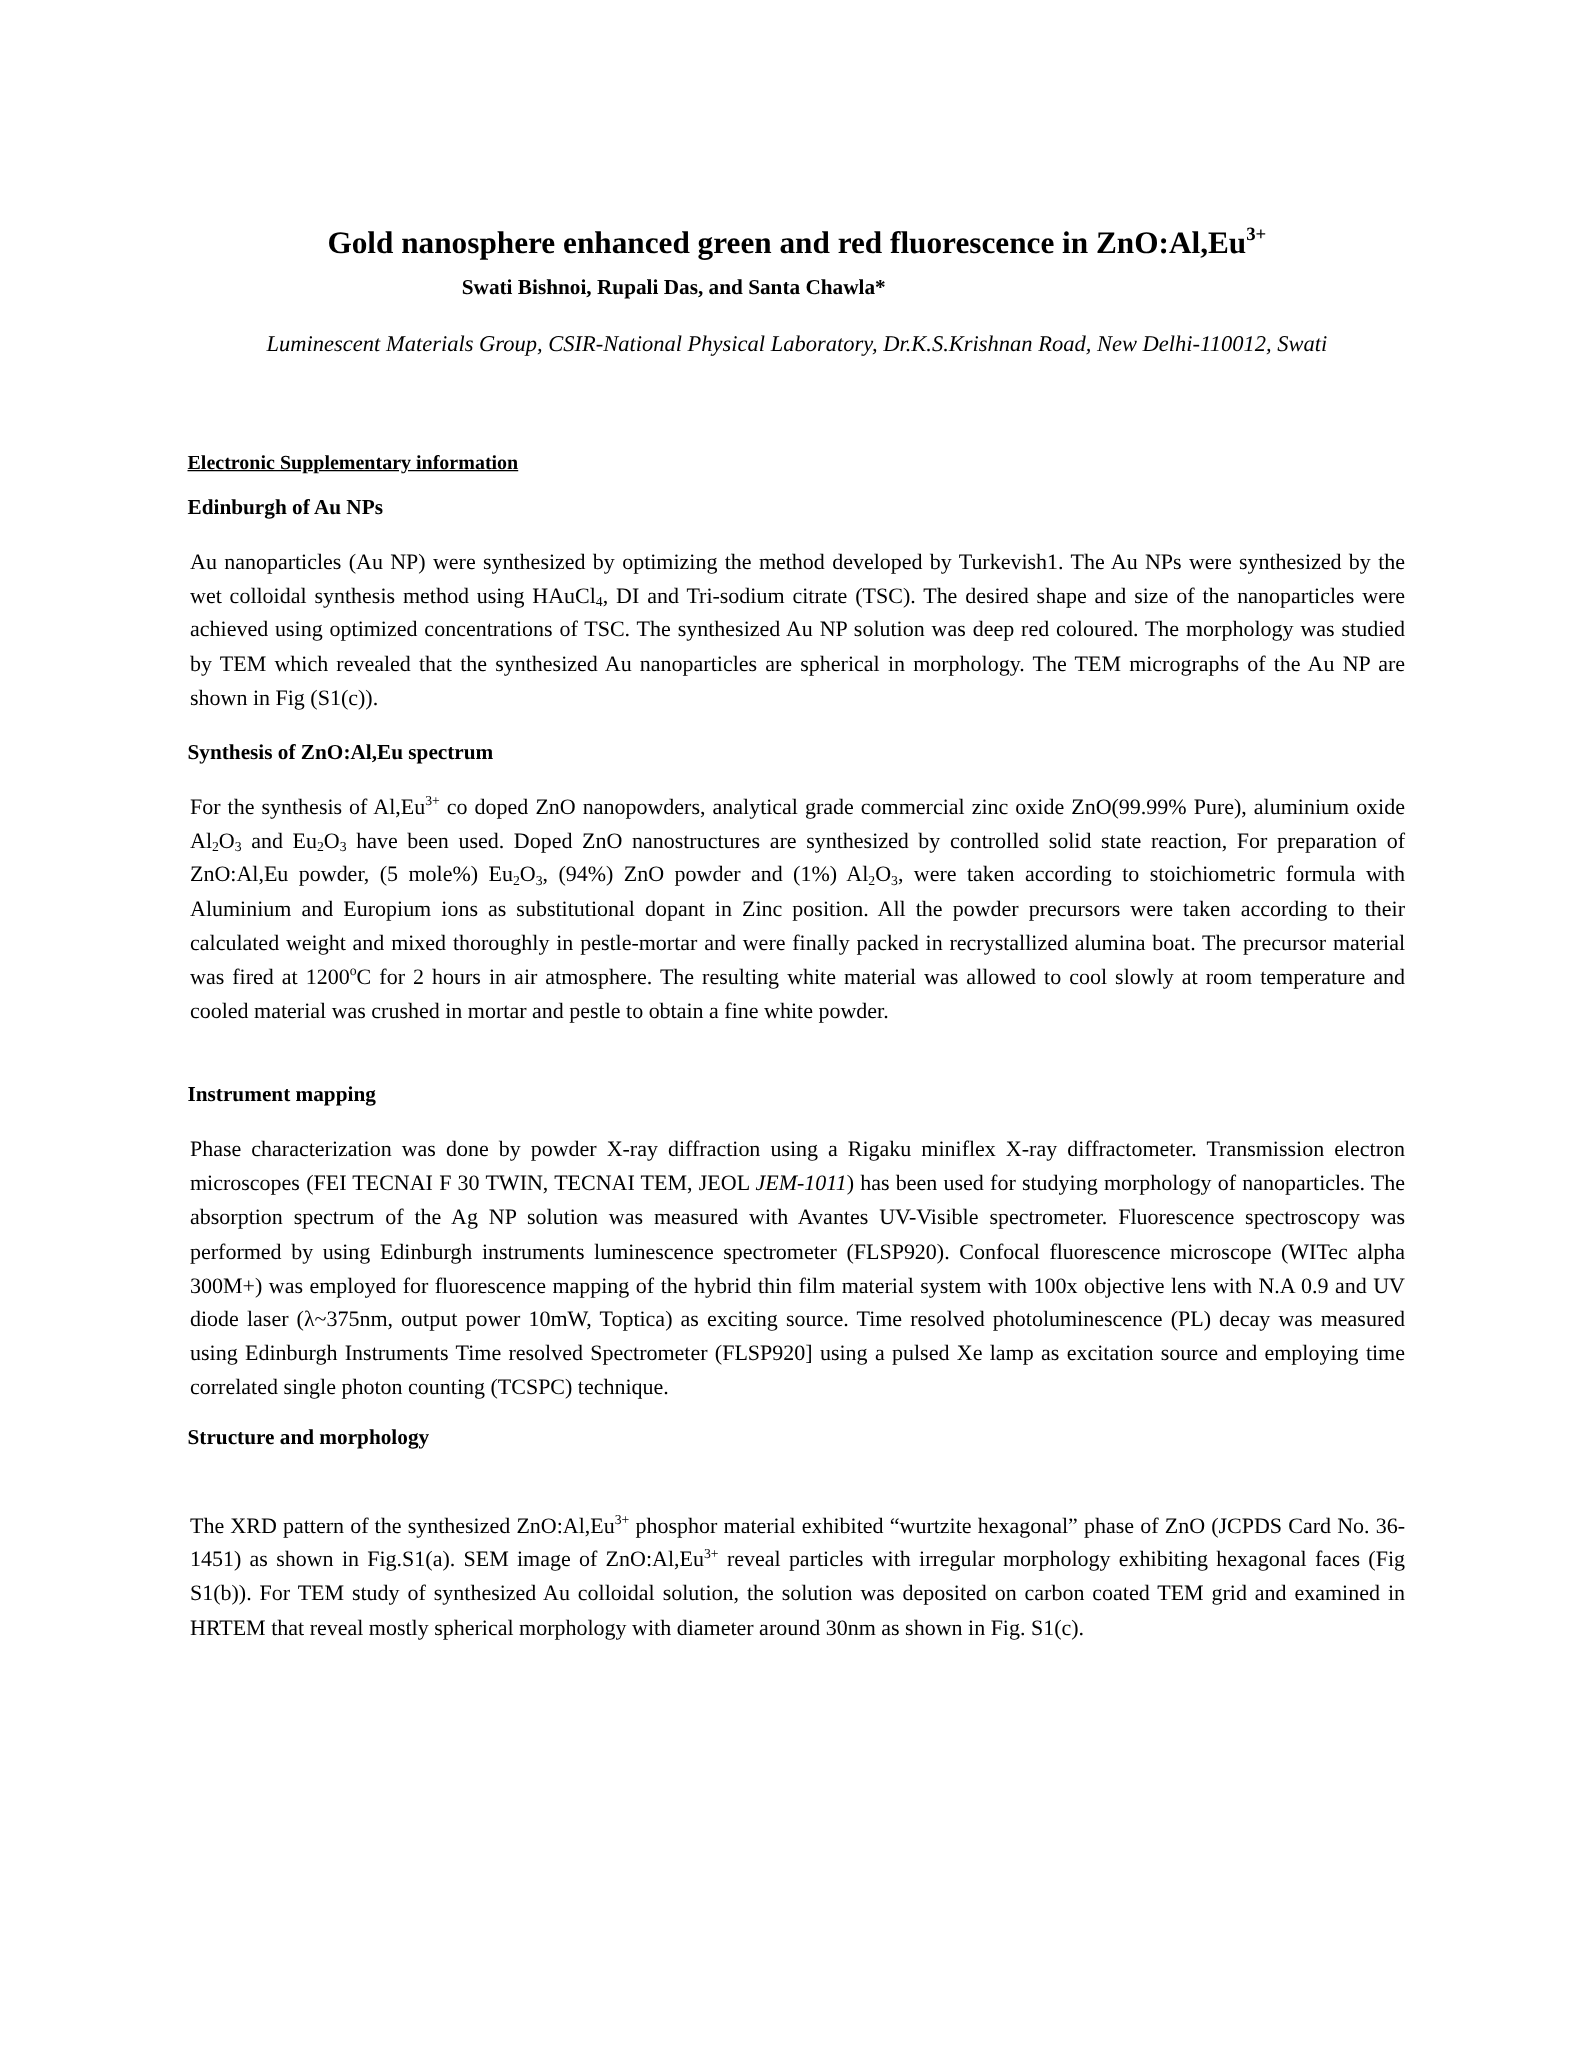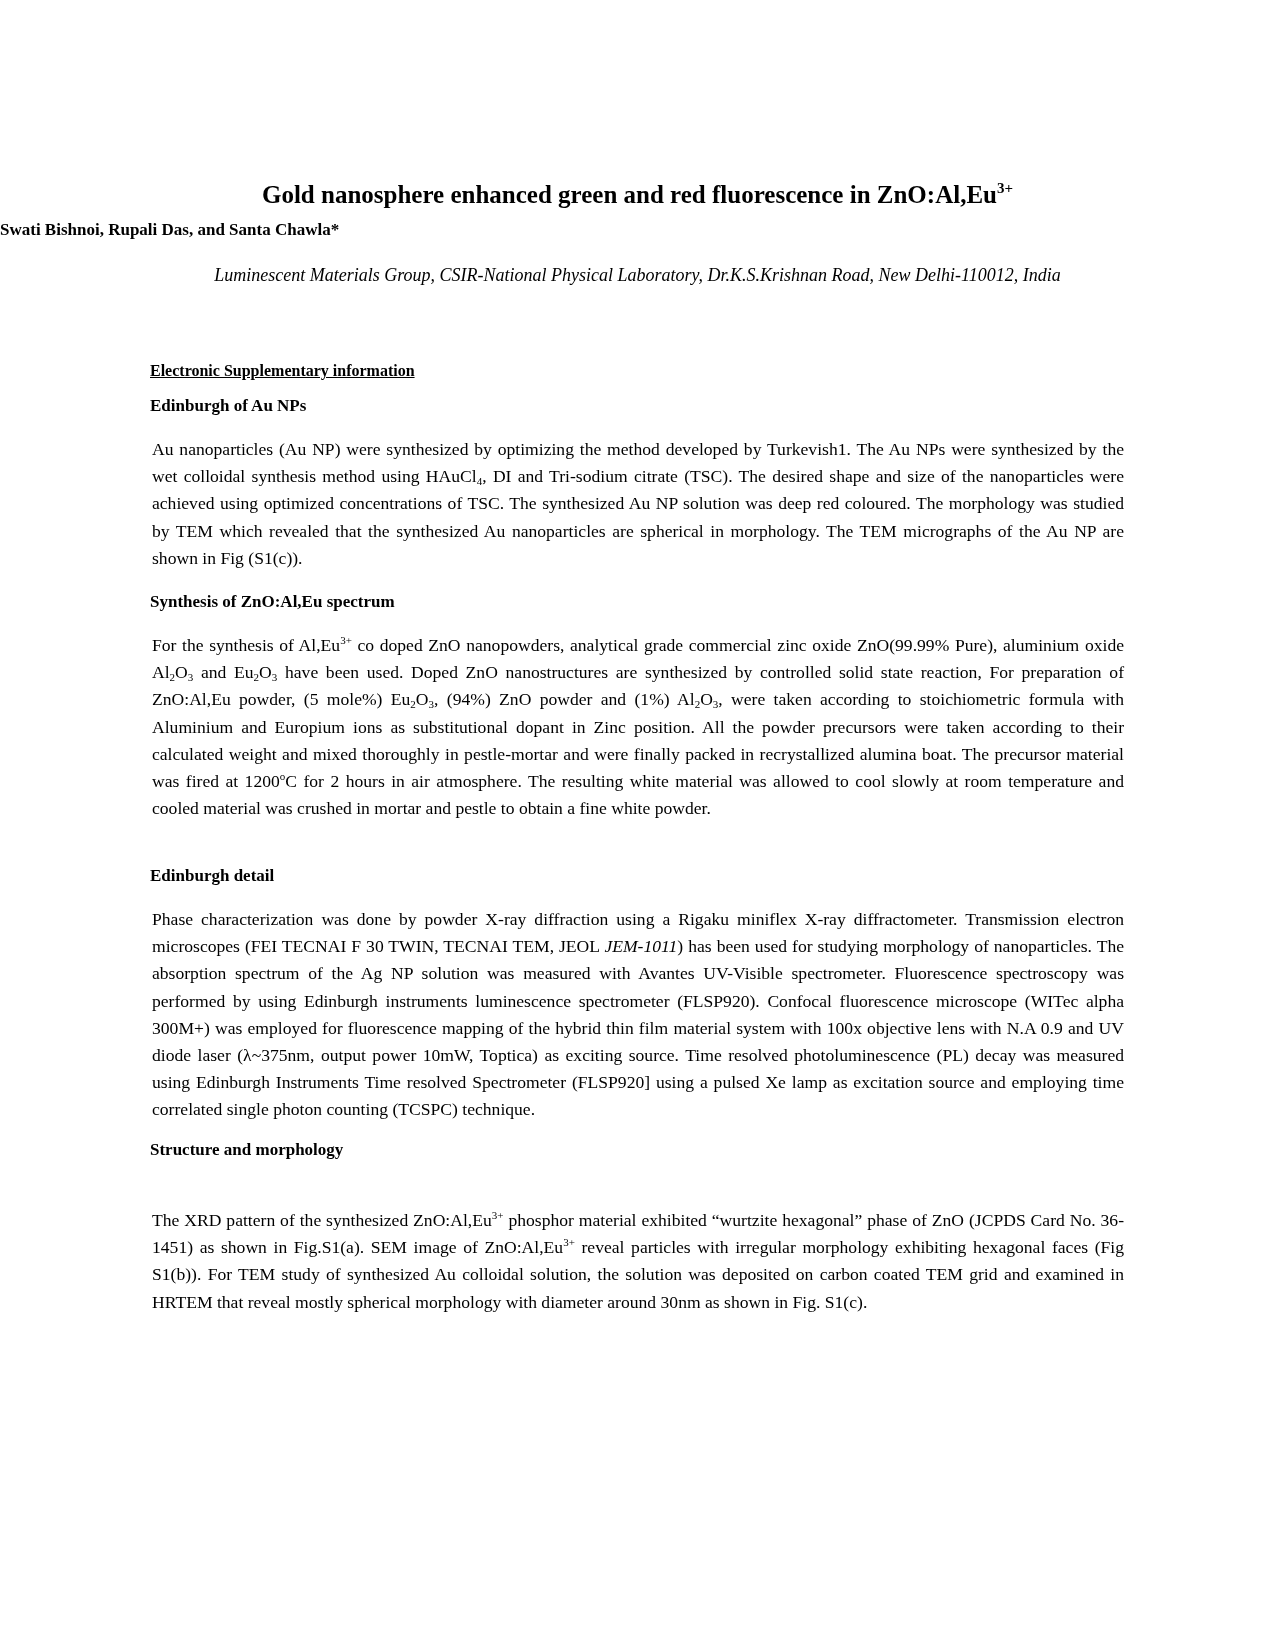--- a/index.html
+++ b/index.html
@@ -12,21 +12,21 @@
     color: #000;
   }
   .page { position: absolute; left: 0; top: 0; width: 1275px; height: 1651px; }
   .title {
     position: absolute; left: 0; width: 1275px; top: 148px;
     text-align: center; font-weight: bold; font-size: 25px; line-height: 30px; margin-top: 32px;
   }
   .title sup { font-size: 15px; vertical-align: 10px; line-height: 0; }
   .authors {
     position: absolute; left: 0; width: 1078px; top: 220px;
-    text-align: left; font-weight: bold; font-size: 17px; line-height: 20px;
+    text-align: center; font-weight: bold; font-size: 17px; line-height: 20px;
   }
   .affil {
     position: absolute; left: 150px; width: 975px; top: 266px;
     text-align: center; font-style: italic; font-size: 18px; line-height: 18px;
   }
   .esi-heading {
     position: absolute; left: 150px; top: 358px;
     font-weight: bold; font-size: 16px; line-height: 26px; text-decoration: underline;
   }
   .section-heading {
@@ -42,29 +42,29 @@
 </style>
 </head>
 <body>
 
 <div class="page">
 
   <div class="title"><span>Gold nanosphere enhanced green and red fluorescence in ZnO:Al,Eu</span><sup>3+</sup></div>
 
   <div class="authors">Swati Bishnoi, Rupali Das, and  Santa Chawla*</div>
 
-  <div class="affil">Luminescent Materials Group, CSIR-National Physical Laboratory, Dr.K.S.Krishnan Road, New Delhi-110012, India</div>
+  <div class="affil">Luminescent Materials Group, CSIR-National Physical Laboratory, Dr.K.S.Krishnan Road, New Delhi-110012, Swati</div>
 
   <div class="esi-heading">Electronic Supplementary information</div>
 
   <div class="section-heading" style="top:396px;">Edinburgh of Au NPs</div>
   <div class="para" style="top:436px;"><span>Au nanoparticles (Au NP) were synthesized by optimizing the method developed by Turkevish1. The Au NPs were synthesized by the wet colloidal synthesis method using HAuCl</span><sub>4</sub><span>, DI and Tri-sodium citrate (TSC). The desired shape and size of the nanoparticles were achieved using optimized concentrations of TSC. The synthesized Au NP solution was deep red coloured. The morphology was studied by TEM which revealed that the synthesized Au nanoparticles are spherical in morphology. The TEM micrographs of the Au NP are shown in Fig (S1(c)).</span></div>
 
   <div class="section-heading" style="top:592px;">Synthesis of ZnO:Al,Eu spectrum</div>
   <div class="para" style="top:632px;"><span>For the synthesis of Al,Eu</span><sup>3+</sup><span> co doped ZnO nanopowders, analytical grade commercial  zinc oxide ZnO(99.99% Pure), aluminium oxide Al</span><sub>2</sub><span>O</span><sub>3</sub><span> and Eu</span><sub>2</sub><span>O</span><sub>3</sub><span> have been used. Doped ZnO nanostructures are synthesized by controlled solid state reaction, For preparation of ZnO:Al,Eu powder, (5 mole%) Eu</span><sub>2</sub><span>O</span><sub>3</sub><span>, (94%) ZnO powder and (1%) Al</span><sub>2</sub><span>O</span><sub>3</sub><span>, were taken according to stoichiometric formula with Aluminium and Europium   ions as substitutional dopant in Zinc position. All the powder precursors were taken according to their calculated weight and mixed thoroughly in pestle-mortar and were finally packed in recrystallized alumina boat. The precursor material was fired at 1200</span><sup>o</sup><span>C for 2 hours in air atmosphere.  The resulting white material was allowed to cool slowly at room temperature and cooled material was crushed in mortar and pestle to obtain a fine white powder.</span></div>
 
-  <div class="section-heading" style="top:866px;">Edinburgh detail</div>
+  <div class="section-heading" style="top:866px;">Instrument mapping</div>
   <div class="para" style="top:906px;"><span>Phase characterization was done by powder X-ray diffraction using a Rigaku miniflex X-ray diffractometer. Transmission electron microscopes (FEI TECNAI F 30 TWIN, TECNAI TEM, JEOL </span><i>JEM-1011</i><span>) has been used for studying morphology of nanoparticles. The absorption spectrum of the Ag NP solution was measured with Avantes UV-Visible spectrometer. Fluorescence spectroscopy was performed by using Edinburgh instruments luminescence spectrometer (FLSP920). Confocal fluorescence microscope (WITec alpha 300M+) was employed for fluorescence mapping of the hybrid thin film  material system with 100x objective lens with N.A 0.9 and UV diode laser (λ~375nm, output power 10mW, Toptica) as exciting source. Time resolved photoluminescence (PL) decay was measured using Edinburgh Instruments Time resolved Spectrometer (FLSP920] using a pulsed Xe lamp as excitation source and employing time correlated single photon counting (TCSPC) technique.</span></div>
 
   <div class="section-heading" style="top:1140px;">Structure and morphology</div>
   <div class="para" style="top:1207px;"><span>The XRD pattern of the synthesized ZnO:Al,Eu</span><sup>3+</sup><span> phosphor material exhibited  “wurtzite hexagonal” phase of ZnO (JCPDS Card No. 36-1451) as shown in Fig.S1(a). SEM image of ZnO:Al,Eu</span><sup>3+</sup><span> reveal particles with irregular morphology exhibiting hexagonal faces (Fig S1(b)). For TEM study of synthesized Au colloidal solution, the solution was deposited on carbon coated TEM grid and examined in HRTEM that reveal mostly spherical morphology with diameter around 30nm as shown in Fig. S1(c).</span></div>
 
 </div>
 
 </body></html>

